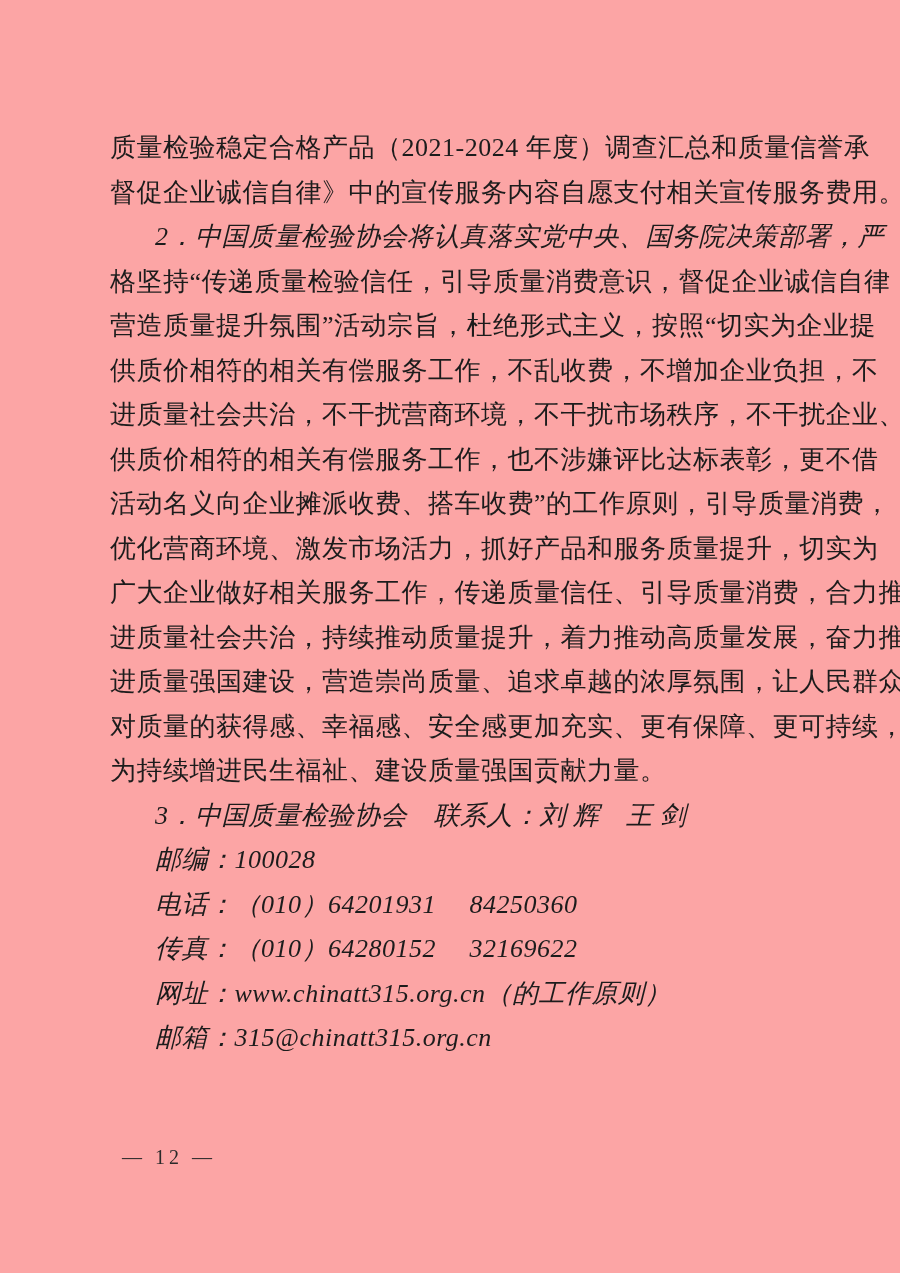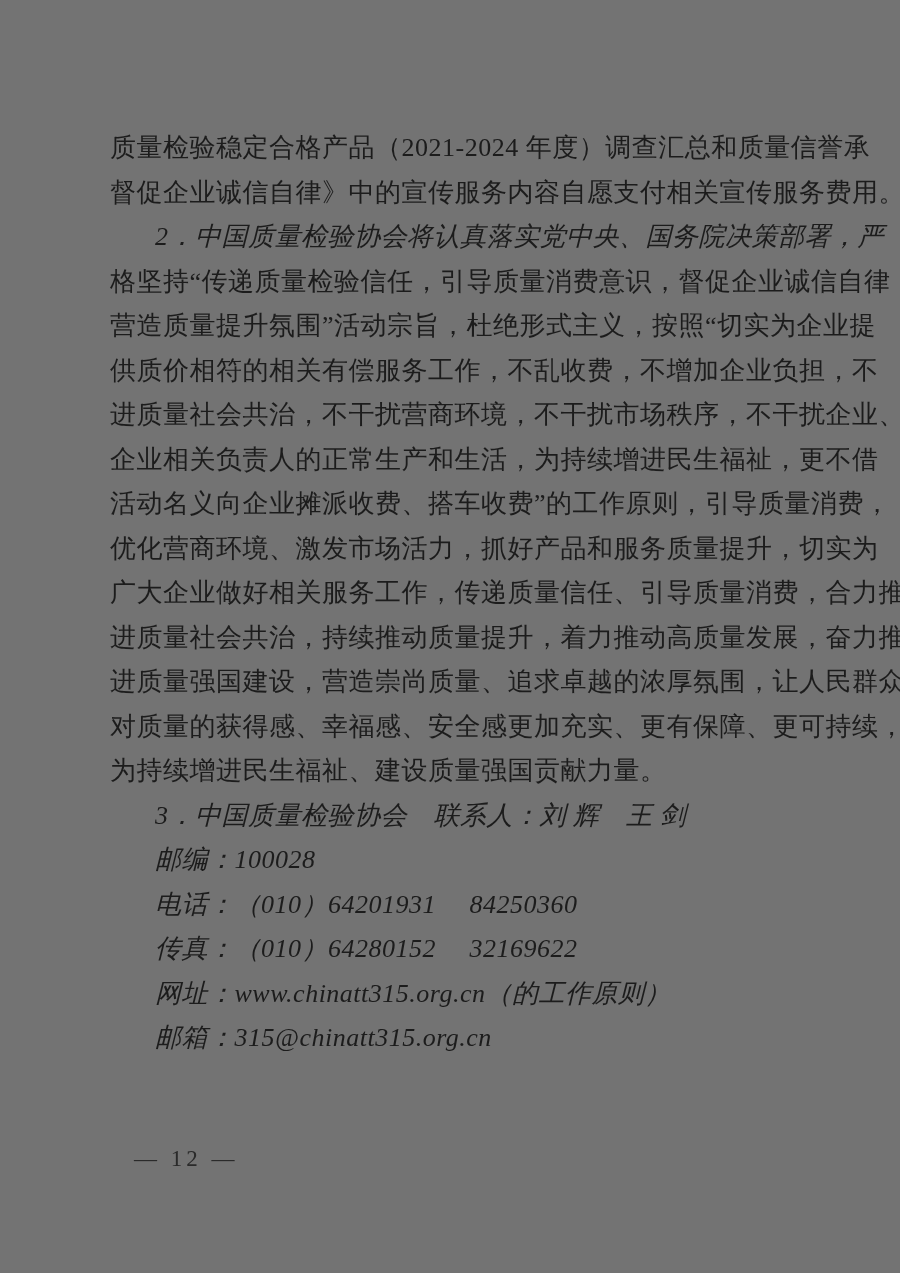--- a/index.html
+++ b/index.html
@@ -5,21 +5,21 @@
   html, body {
     margin: 0;
     padding: 0;
     background: #e8e8e8;
   }
   .page {
     position: relative;
     width: 900px;
     height: 1273px;
     margin: 0 auto;
-    background: #737373;
+    background: #fca5a5;
     font-family: "Liberation Serif", "DejaVu Serif", serif;
     color: #1c1c1c;
     overflow: hidden;
   }
   .textblock {
     position: absolute;
     left: 110px;
     top: 126px;
     width: 682px;
   }
@@ -34,40 +34,40 @@
   .line.justify {
     text-align: justify;
     text-align-last: justify;
   }
   .line.indent {
     padding-left: 45px;
     font-style: italic;
   }
   .footer {
     position: absolute;
-    left: 134px;
+    left: 122px;
     top: 1146px;
-    font-size: 23px;
+    font-size: 20px;
     letter-spacing: 4px;
     color: #2a2a2a;
   }
 </style>
 </head>
 <body>
 
 <div class="page">
   <div class="textblock">
     <div class="line justify">质量检验稳定合格产品（2021-2024 年度）调查汇总和质量信誉承</div>
     <div class="line justify">督促企业诚信自律》中的宣传服务内容自愿支付相关宣传服务费用。</div>
     <div class="line justify indent">2．中国质量检验协会将认真落实党中央、国务院决策部署，严</div>
     <div class="line justify">格坚持“传递质量检验信任，引导质量消费意识，督促企业诚信自律，</div>
     <div class="line justify">营造质量提升氛围”活动宗旨，杜绝形式主义，按照“切实为企业提</div>
     <div class="line justify">供质价相符的相关有偿服务工作，不乱收费，不增加企业负担，不</div>
     <div class="line justify">进质量社会共治，不干扰营商环境，不干扰市场秩序，不干扰企业、</div>
-    <div class="line justify">企业相关负责人的正常生产和生活，为持续增进民生福祉，更不借</div>
+    <div class="line justify">供质价相符的相关有偿服务工作，也不涉嫌评比达标表彰，更不借</div>
     <div class="line justify">活动名义向企业摊派收费、搭车收费”的工作原则，引导质量消费，</div>
     <div class="line justify">优化营商环境、激发市场活力，抓好产品和服务质量提升，切实为</div>
     <div class="line justify">广大企业做好相关服务工作，传递质量信任、引导质量消费，合力推</div>
     <div class="line justify">进质量社会共治，持续推动质量提升，着力推动高质量发展，奋力推</div>
     <div class="line justify">进质量强国建设，营造崇尚质量、追求卓越的浓厚氛围，让人民群众</div>
     <div class="line justify">对质量的获得感、幸福感、安全感更加充实、更有保障、更可持续，</div>
     <div class="line">为持续增进民生福祉、建设质量强国贡献力量。</div>
     <div class="line indent">3．中国质量检验协会　联系人：刘 辉　王 剑</div>
     <div class="line indent">邮编：100028</div>
     <div class="line indent">电话：（010）64201931　 84250360</div>

